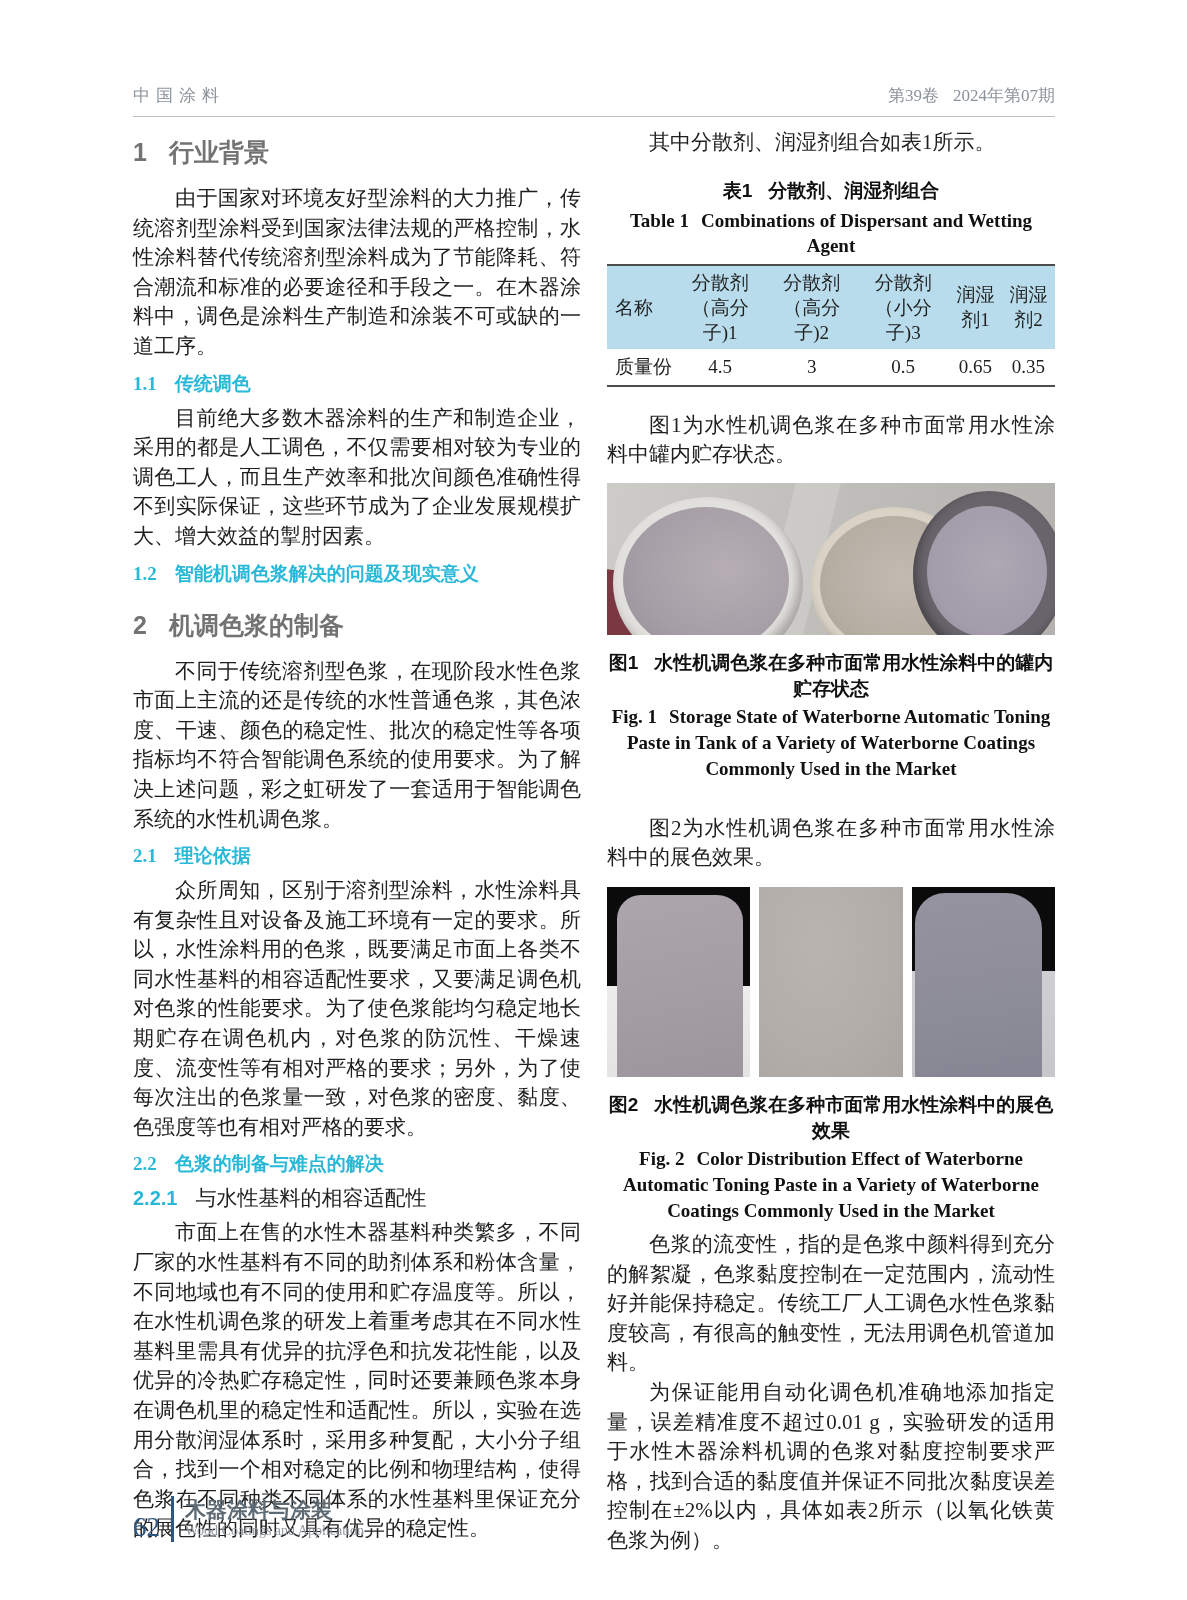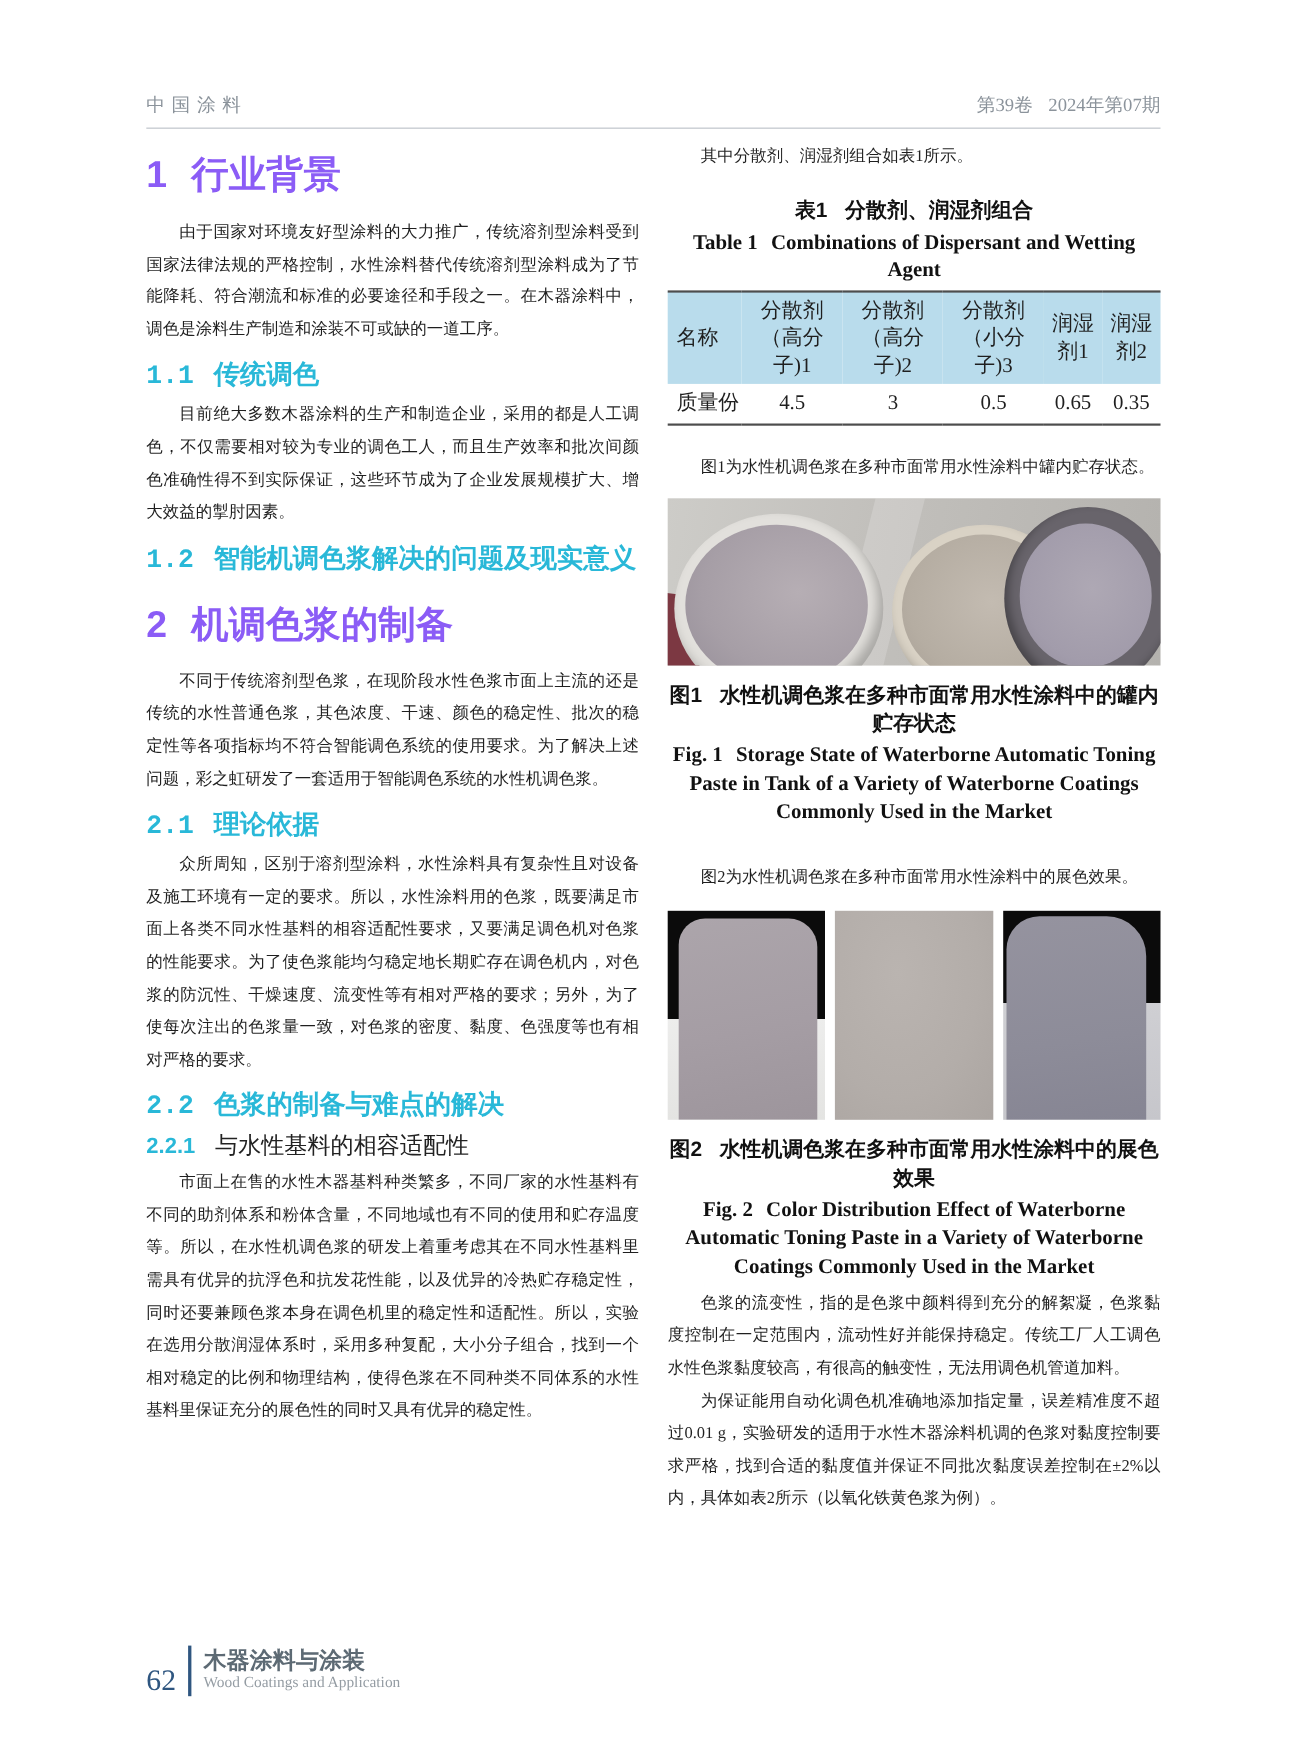--- a/index.html
+++ b/index.html
@@ -7,26 +7,26 @@
         font-family:"Liberation Serif","DejaVu Serif",serif;color:#1f1f1f;}
   
   .hdr{position:absolute;top:84px;left:133px;width:922px;display:flex;justify-content:space-between;
        align-items:flex-end;border-bottom:1px solid #b9bfc6;padding-bottom:9px;
        color:#8b939b;font-size:17px;}
   .hdr .jname{letter-spacing:6px;}
   .hdr .vol{margin-right:14px;}
   
   .cols{position:absolute;top:122px;left:133px;width:922px;display:flex;gap:26px;}
   .col{width:448px;}
-  .para{font-size:15px;line-height:29.6px;text-align:justify;text-indent:2em;margin:0;}
-  .h-sec{font-family:"Liberation Sans","DejaVu Sans",sans-serif;font-weight:bold;color:#8b5cf6;
-         font-size:34px;margin:14px 0 15px 0;}
+  .para{font-size:21px;line-height:29.6px;text-align:justify;text-indent:2em;margin:0;}
+  .h-sec{font-family:"Liberation Sans","DejaVu Sans",sans-serif;font-weight:bold;color:#737373;
+         font-size:25px;margin:14px 0 15px 0;}
   .h-sec .n{margin-right:22px;}
-  .h-sub{font-family:Liberation Mono, monospace;font-weight:bold;color:#29b8d8;
-         font-size:24px;margin:9px 0 7px 0;}
+  .h-sub{font-family:Liberation Serif, serif;font-weight:bold;color:#29b8d8;
+         font-size:19px;margin:9px 0 7px 0;}
   .h-sub .n{margin-right:18px;}
   .h-sub3{font-family:"Liberation Sans","DejaVu Sans",sans-serif;font-size:20px;margin:7px 0 6px 0;}
   .h-sub3 .n{color:#29b8d8;font-weight:bold;margin-right:18px;}
   .h-sub3 .t{color:#222;font-weight:normal;font-size:21px;}
   
   .cap-zh{font-family:"Liberation Sans","DejaVu Sans",sans-serif;font-weight:bold;font-size:19px;
           text-align:center;margin:0 0 4px 0;color:#111;}
   .cap-zh .lbl{margin-right:16px;}
   .cap-en{font-weight:bold;font-size:19px;text-align:center;margin:0 0 6px 0;color:#111;line-height:25px;}
   .cap-en .lbl{margin-right:12px;}

